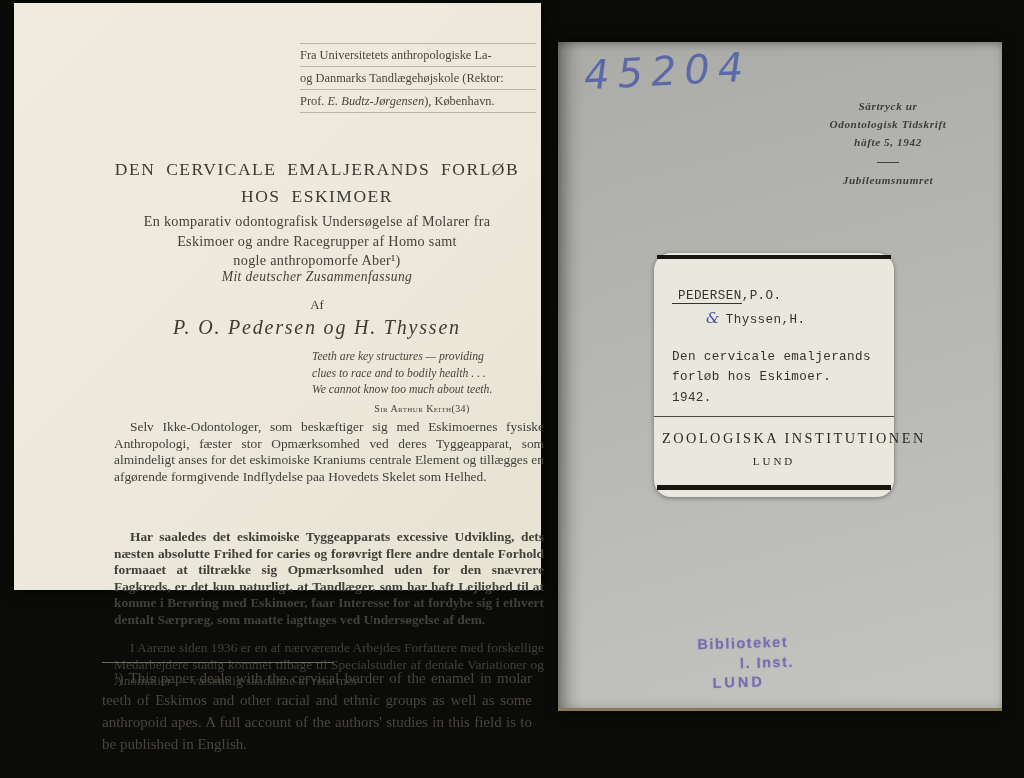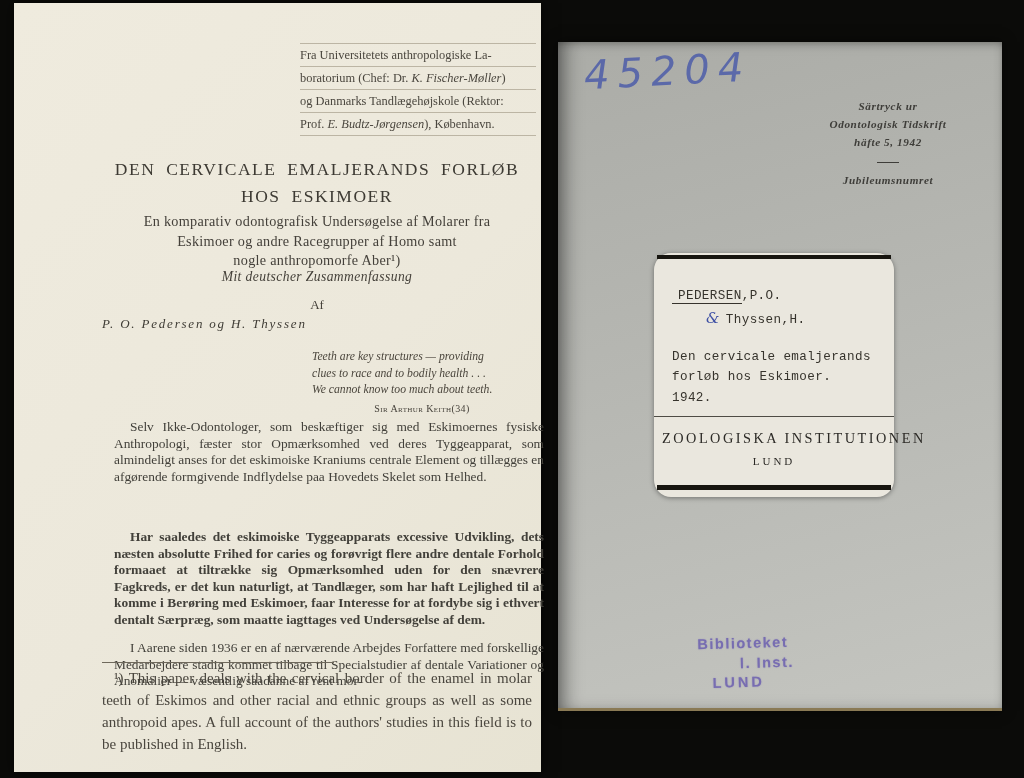--- a/index.html
+++ b/index.html
@@ -4,21 +4,21 @@
 <style>
   html,body { margin:0; padding:0; }
   * { box-sizing:border-box; }
   .scene {
     position:relative; width:1024px; height:778px;
     background:#0b0b09; overflow:hidden;
     font-family:"Liberation Serif", serif;
   }
   
   .page-left {
-    position:absolute; left:14px; top:3px; width:527px; height:769px;
+    position:absolute; left:14px; top:3px; width:527px; height:587px;
     background:linear-gradient(135deg,#efebde 0%,#ece8db 55%,#e7e3d3 100%);
     box-shadow:0 0 14px rgba(0,0,0,.65);
   }
   .affil {
     position:absolute; left:286px; top:40px; width:236px;
     font-size:12.4px; color:#4a463e; border-top:1px solid #bcb5a4;
   }
   .affil-line { padding:4px 0 3px 0; border-bottom:1px solid #bcb5a4; white-space:nowrap; }
   .affil-line i { font-style:italic; }
   .title {
@@ -32,22 +32,22 @@
   }
   .mit {
     position:absolute; left:88px; top:266px; width:430px; text-align:center;
     font-style:italic; font-size:13.6px; color:#45413a; letter-spacing:.4px;
   }
   .af {
     position:absolute; left:88px; top:294px; width:430px; text-align:center;
     font-size:13px; color:#45413a;
   }
   .authors {
-    position:absolute; left:88px; top:313px; width:430px; 
-    font-style:italic; font-size:13px; letter-spacing:1.8px; color:#3e3b34;
+    position:absolute; left:88px; top:313px; width:430px; text-align:center;
+    font-style:italic; font-size:20px; letter-spacing:1.8px; color:#3e3b34;
   }
   .quote { position:absolute; left:88px; top:346px; width:430px; }
   .quote-inner {
     margin-left:auto; width:220px; font-style:italic;
     font-size:11.7px; line-height:1.42; color:#4a453c;
   }
   .quote-attr {
     text-align:center; font-style:normal; font-variant:small-caps;
     font-size:10px; margin-top:3px; color:#45413a; letter-spacing:.4px;
   }
@@ -125,21 +125,20 @@
 </style>
 </head>
 <body>
 
 <div class="scene">
 
   <div class="page-left">
 
     <div class="affil">
       <div class="affil-line"><span>Fra Universitetets anthropologiske La-</span></div>
-      <div class="affil-line"><span>boratorium (Chef: Dr. </span><i>K. Fischer-Møller</i><span>)</span></div>
       <div class="affil-line"><span>og Danmarks Tandlægehøjskole (Rektor:</span></div>
       <div class="affil-line"><span>Prof. </span><i>E. Budtz-Jørgensen</i><span>), København.</span></div>
     </div>
 
     <div class="title">
       <div>DEN CERVICALE EMALJERANDS FORLØB</div>
       <div>HOS ESKIMOER</div>
     </div>
 
     <div class="subtitle">

